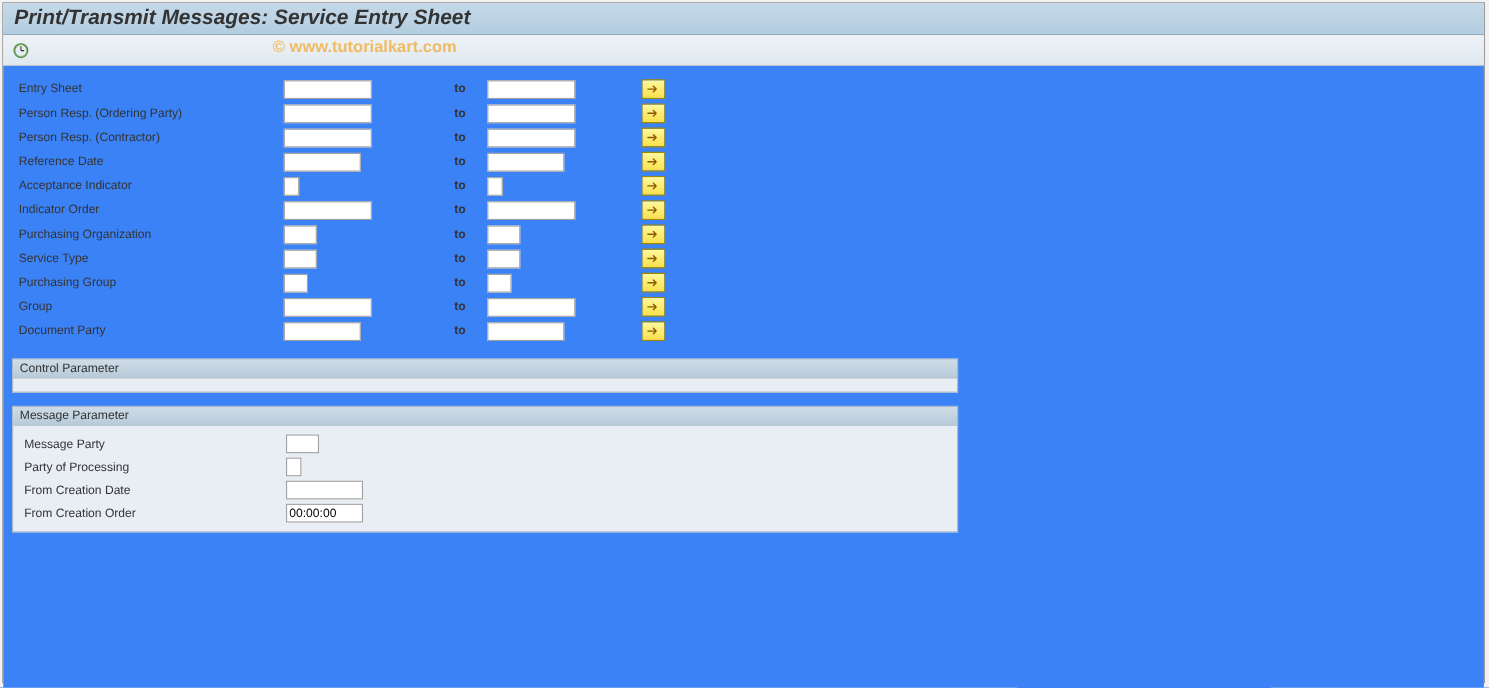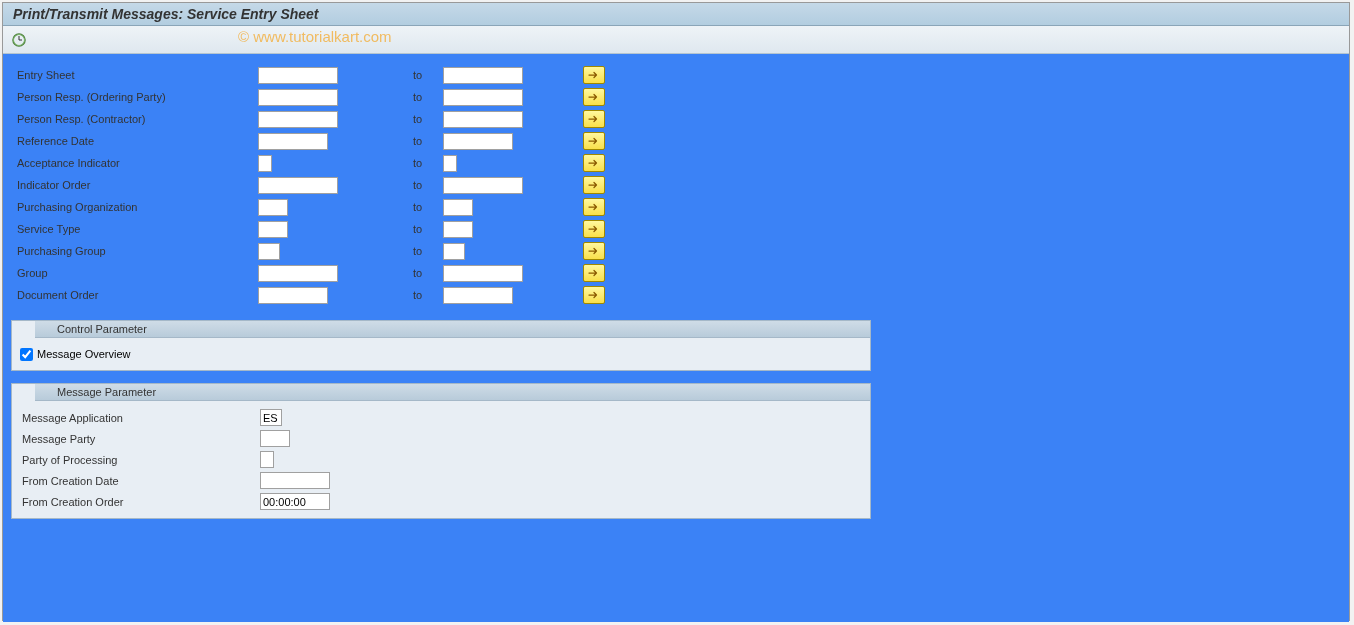--- a/index.html
+++ b/index.html
@@ -21,44 +21,44 @@
       margin: 2px;
       width: 1348px;
       height: 619px;
     }
     .title-bar {
       background: linear-gradient(to bottom, #c5d9e8 0%, #b2cde0 100%);
       border-bottom: 1px solid #8aa5b8;
       padding: 3px 10px;
       font-weight: bold;
       font-style: italic;
-      font-size: 14px;
+      font-size: 19px;
       color: #333;
     }
     .toolbar {
       background: linear-gradient(to bottom, #eef3f7 0%, #dfe8ef 100%);
       border-bottom: 1px solid #b5c5d0;
       padding: 3px 8px;
       height: 28px;
       display: flex;
       align-items: center;
       position: relative;
     }
     .execute-icon {
       width: 16px;
       height: 16px;
       display: inline-block;
     }
     .watermark {
       position: absolute;
-      left: 235px;
+      left: 245px;
       top: 2px;
       color: #f5a623;
       font-size: 15px;
-      font-weight: normal;
+      font-weight: bold;
       font-style: normal;
       opacity: 0.7;
       pointer-events: none;
     }
     .content {
       background: #3b82f6;
       padding: 8px 8px;
       height: calc(100% - 49px);
     }
     .selection-screen {
@@ -84,20 +84,21 @@
     }
     .input-w80 { width: 80px; }
     .input-w70 { width: 70px; }
     .input-w30 { width: 30px; }
     .input-w22 { width: 22px; }
     .input-w14 { width: 14px; }
     .to-label {
       width: 30px;
       margin-left: 75px;
       color: #333;
+      font-weight: bold;
     }
     .to-gap-80 { margin-left: 75px; }
     .to-gap-70 { margin-left: 85px; }
     .to-gap-30 { margin-left: 125px; }
     .to-gap-22 { margin-left: 133px; }
     .to-gap-14 { margin-left: 141px; }
     .mult-btn-cell {
       width: 22px;
       height: 18px;
       background: linear-gradient(to bottom, #fff89e 0%, #f9e04a 100%);
@@ -116,24 +117,23 @@
     .mult-spacer-14 { margin-left: 126px; }
     .group-box {
       border: 1px solid #a5b8c8;
       margin-top: 12px;
       width: 860px;
       background: #e8eef4;
     }
     .group-header {
       background: linear-gradient(to bottom, #cfdce7 0%, #b8cbda 100%);
       border-bottom: 1px solid #a5b8c8;
-      padding: 2px 22px;
+      padding: 2px 6px;
       font-size: 11px;
       color: #333;
-      margin-left: 23px;
     }
     .group-content {
       padding: 6px 8px;
     }
     .checkbox-row {
       display: flex;
       align-items: center;
       height: 20px;
     }
     .checkbox-row input[type="checkbox"] {
@@ -289,49 +289,41 @@
           <input type="text" class="field-input input-w80" style="">
           <span class="to-label to-gap-80">to</span>
           <input type="text" class="field-input input-w80" style="">
           <div class="mult-btn-cell mult-spacer-80">
             <svg viewBox="0 0 14 12" width="12" height="10">
               <path d="M1 6 L10 6 M7 3 L10 6 L7 9" fill="none" stroke="#8a5a00" stroke-width="1.5" stroke-linecap="round" stroke-linejoin="round"></path>
             </svg>
           </div>
         </div>
         <div class="field-row">
-          <span class="field-label">Document Order</span>
+          <span class="field-label">Document Party</span>
           <input type="text" class="field-input input-w70" style="">
           <span class="to-label to-gap-70">to</span>
           <input type="text" class="field-input input-w70" style="">
           <div class="mult-btn-cell mult-spacer-70">
             <svg viewBox="0 0 14 12" width="12" height="10">
               <path d="M1 6 L10 6 M7 3 L10 6 L7 9" fill="none" stroke="#8a5a00" stroke-width="1.5" stroke-linecap="round" stroke-linejoin="round"></path>
             </svg>
           </div>
         </div>
       </div>
 
     <div class="group-box">
       <div class="group-header">Control Parameter</div>
       <div class="group-content">
-        <div class="checkbox-row">
-          <input type="checkbox" id="cb1" checked="" style="">
-          <label>Message Overview</label>
-        </div>
       </div>
     </div>
 
     <div class="group-box">
       <div class="group-header">Message Parameter</div>
       <div class="group-content" id="msg-params">
-      <div class="param-row">
-            <span class="param-label">Message Application</span>
-            <input type="text" class="param-input pw-22" value="ES" style="">
-          </div>
           <div class="param-row">
             <span class="param-label">Message Party</span>
             <input type="text" class="param-input pw-30" style="">
           </div>
           <div class="param-row">
             <span class="param-label">Party of Processing</span>
             <input type="text" class="param-input pw-14" style="">
           </div>
           <div class="param-row">
             <span class="param-label">From Creation Date</span>

